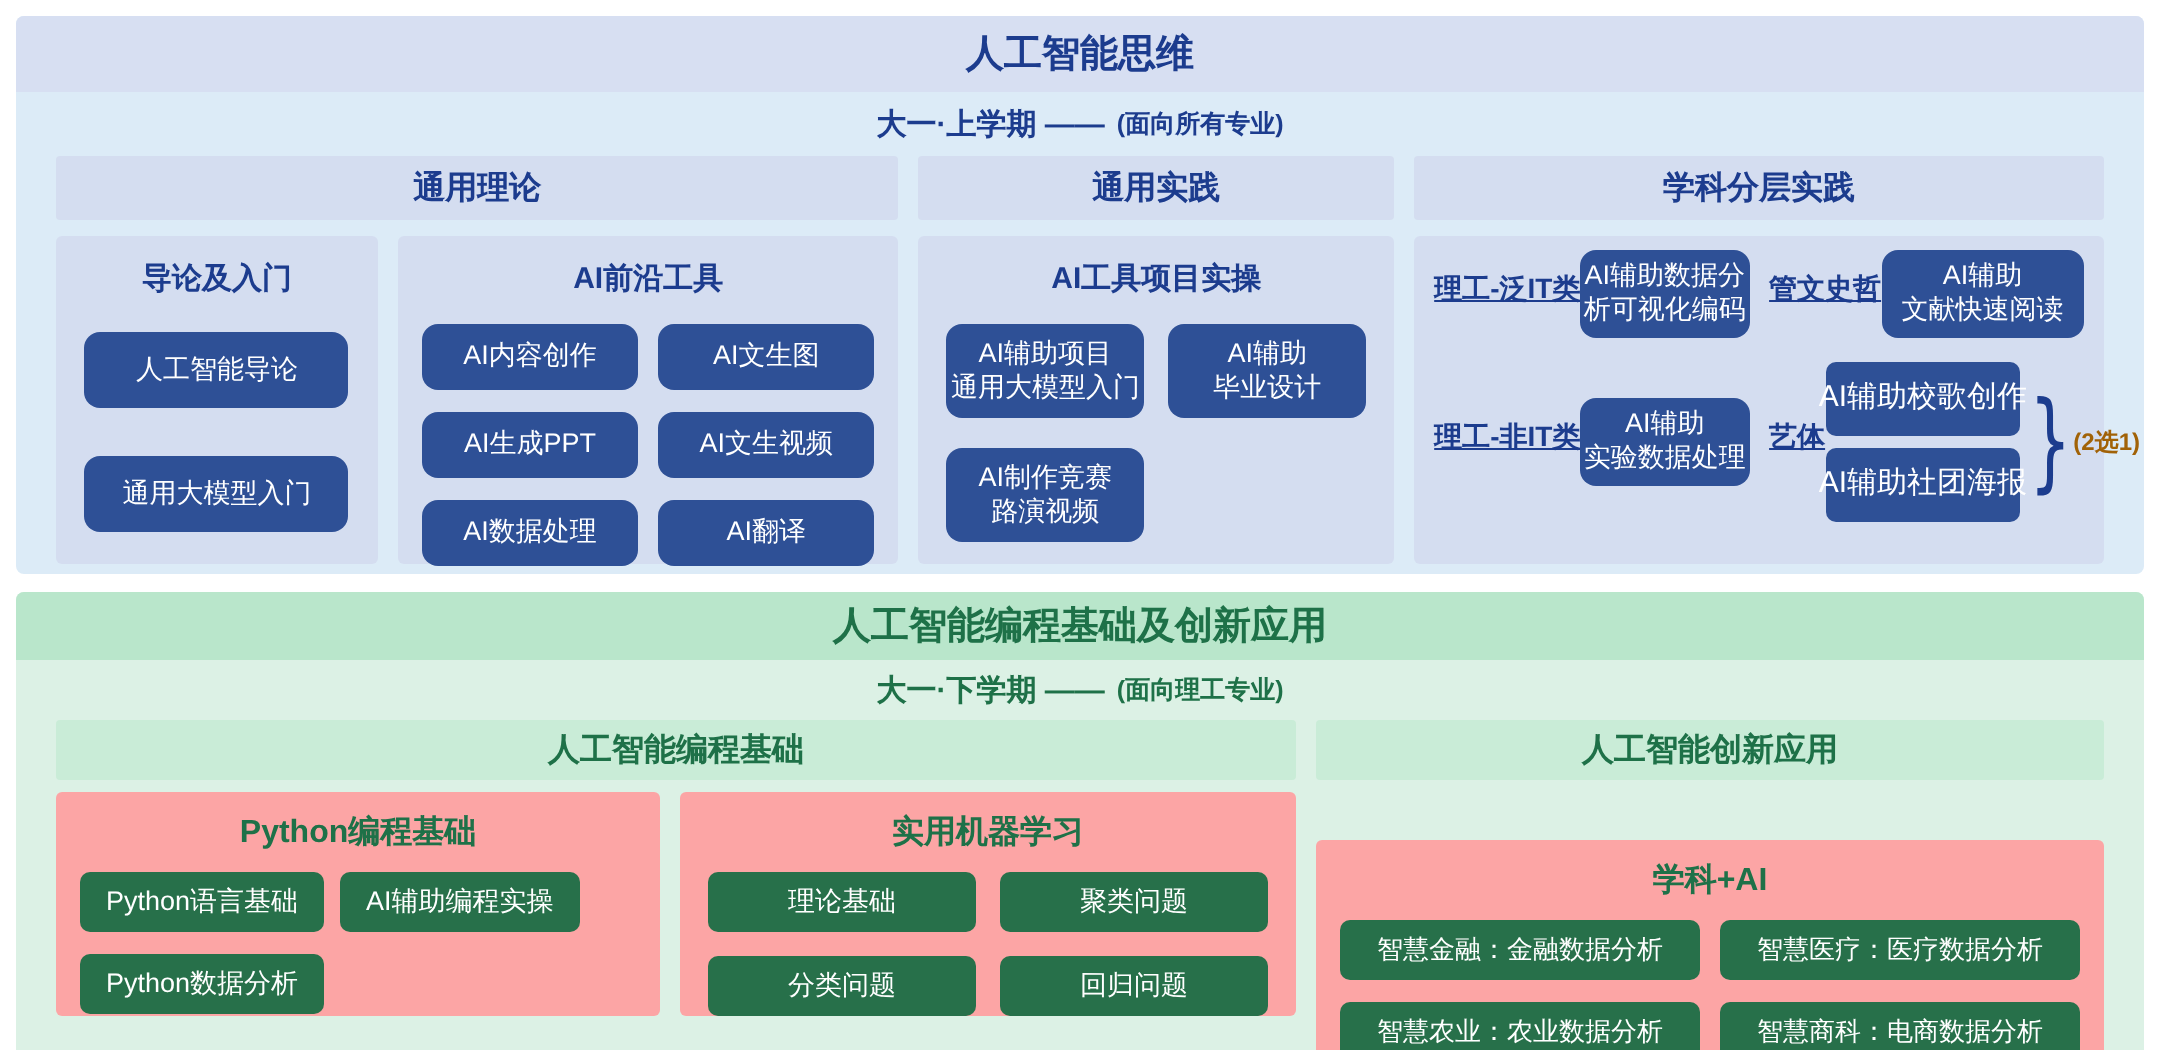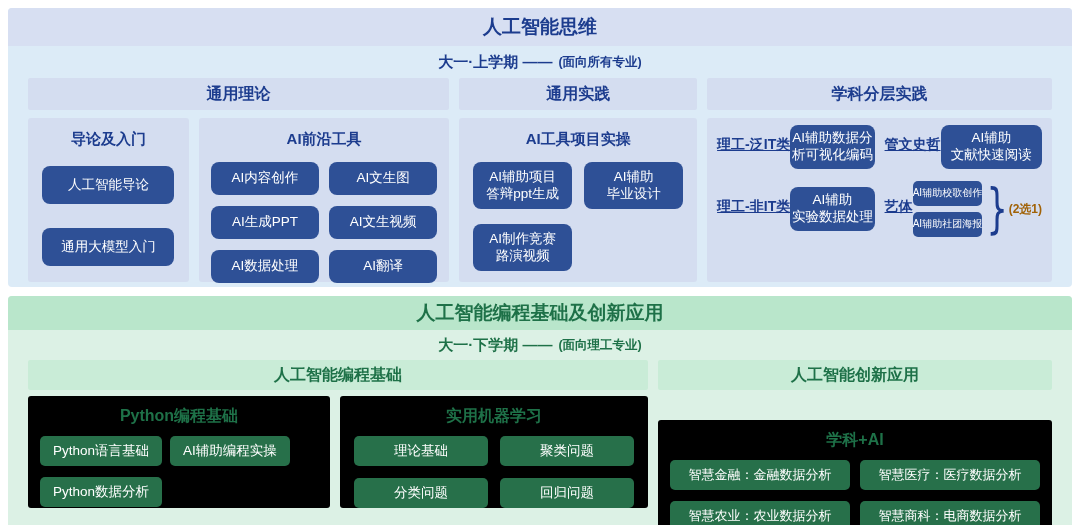--- a/index.html
+++ b/index.html
@@ -21,21 +21,21 @@
   .cols{display:flex;gap:10px;padding:0 20px;}
   .colgroup{display:flex;flex-direction:column;min-width:0;}
   .band{background:#d4ddf0;border-radius:2px;display:flex;align-items:center;justify-content:center;font-weight:bold;}
   .sec1 .band{height:32px;color:#1c3c8e;font-size:16px;}
   .sec2 .band{height:30px;color:#1e7148;font-size:16px;background:#c9ecd7;}
 
   .panelrow{display:flex;gap:10px;margin-top:8px;min-width:0;}
   .sec2 .panelrow{margin-top:6px;}
   .panel{background:#d4ddf0;border-radius:3px;box-sizing:border-box;min-width:0;}
   .sec1 .panel{height:164px;}
-  .sec2 .panel{height:112px;background:#000000;}
+  .sec2 .panel{height:112px;background:#fca5a5;}
 
   .ptitle{text-align:center;font-weight:bold;color:#1c3c8e;}
   .sec1 .ptitle{font-size:15px;padding-top:12px;}
   .sec2 .ptitle{font-size:16px;color:#1e7148;padding-top:10px;}
 
   .bluebtn{background:#2e5096;color:#ffffff;display:flex;align-items:center;justify-content:center;
            text-align:center;white-space:pre-line;line-height:1.25;border-radius:8px;font-size:13.5px;}
   .greenbtn{background:#27704a;color:#ffffff;display:flex;align-items:center;justify-content:center;
             height:30px;border-radius:5px;font-size:13.5px;white-space:nowrap;}
 
@@ -48,21 +48,21 @@
   
   .pracgrid{display:grid;grid-template-columns:1fr 1fr;gap:15px 12px;padding:13px 14px 0;}
   .pracgrid .bluebtn{height:47px;}
   
   .layergrid{display:grid;grid-template-columns:1fr 1fr;gap:12px 10px;padding:7px 10px 0;}
   .lgroup{display:flex;flex-direction:row;align-items:center;min-width:0;}
   .llabel{font-weight:bold;font-size:14px;color:#1c3c8e;text-decoration:underline;margin-bottom:4px;white-space:nowrap;}
   .lgroup > .bluebtn{width:96%;height:44px;}
   .artrow{display:flex;align-items:center;width:100%;}
   .artbtns{display:flex;flex-direction:column;gap:6px;flex:1;min-width:0;}
-  .artbtns .bluebtn{height:25px;border-radius:5px;font-size:10px;white-space:nowrap;}
+  .artbtns .bluebtn{height:37px;border-radius:5px;font-size:15px;white-space:nowrap;}
   .bracewrap{display:flex;align-items:center;margin-left:-2px;}
   .brace{font-size:54px;line-height:1;color:#1c3c8e;transform:scaleX(0.62);font-weight:400;font-family:"DejaVu Sans",sans-serif;}
   .bracenote{font-size:12px;font-weight:bold;color:#a16207;white-space:nowrap;margin-left:-6px;}
 
   
   .pygrid{display:grid;grid-template-columns:auto auto;justify-content:flex-start;gap:11px 8px;padding:9px 12px 0;}
   .pygrid .greenbtn{padding:0 13px;}
   .mlgrid{display:grid;grid-template-columns:1fr 1fr;gap:12px;padding:9px 14px 0;}
   .subjgrid{display:grid;grid-template-columns:1fr 1fr;gap:11px 10px;padding:9px 12px 0;}
   .subjgrid .greenbtn{font-size:13px;}
@@ -109,21 +109,21 @@
 
     <div class="colgroup" style="flex:240 1 0;">
       <div class="band">
         <span>通用实践</span>
       </div>
       <div class="panelrow">
         <div class="panel" style="flex:1;">
           <div class="ptitle">AI工具项目实操</div>
           <div class="pracgrid">
             <div class="bluebtn">AI辅助项目
-答辩ppt生成</div>
+通用大模型入门</div>
             <div class="bluebtn">AI辅助
 毕业设计</div>
             <div class="bluebtn">AI制作竞赛
 路演视频</div>
           </div>
         </div>
       </div>
     </div>
 
     <div class="colgroup" style="flex:348 1 0;">

